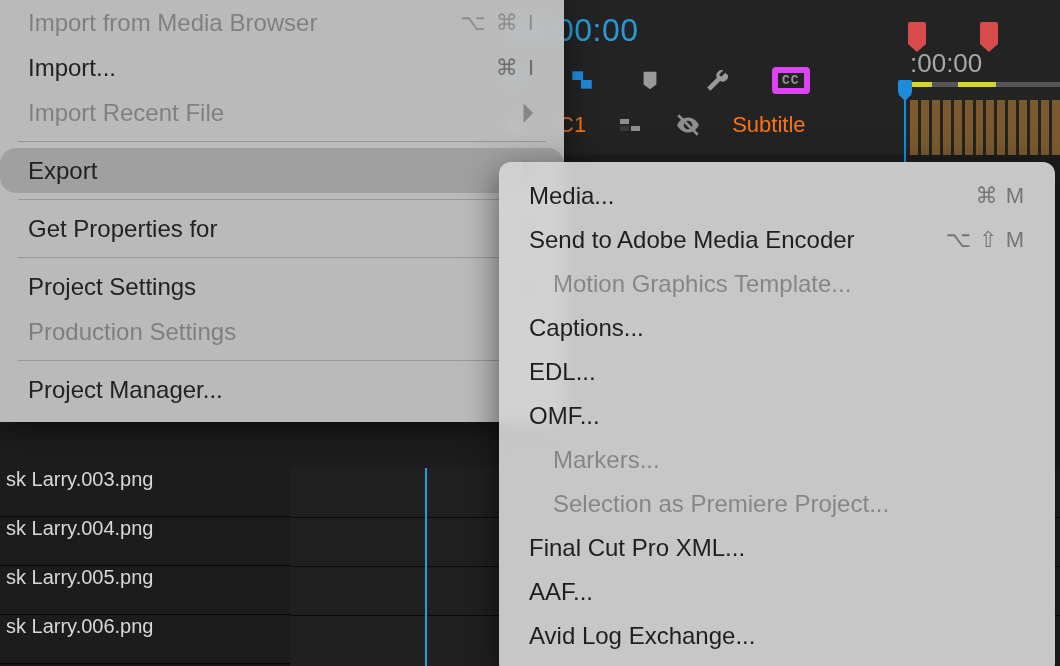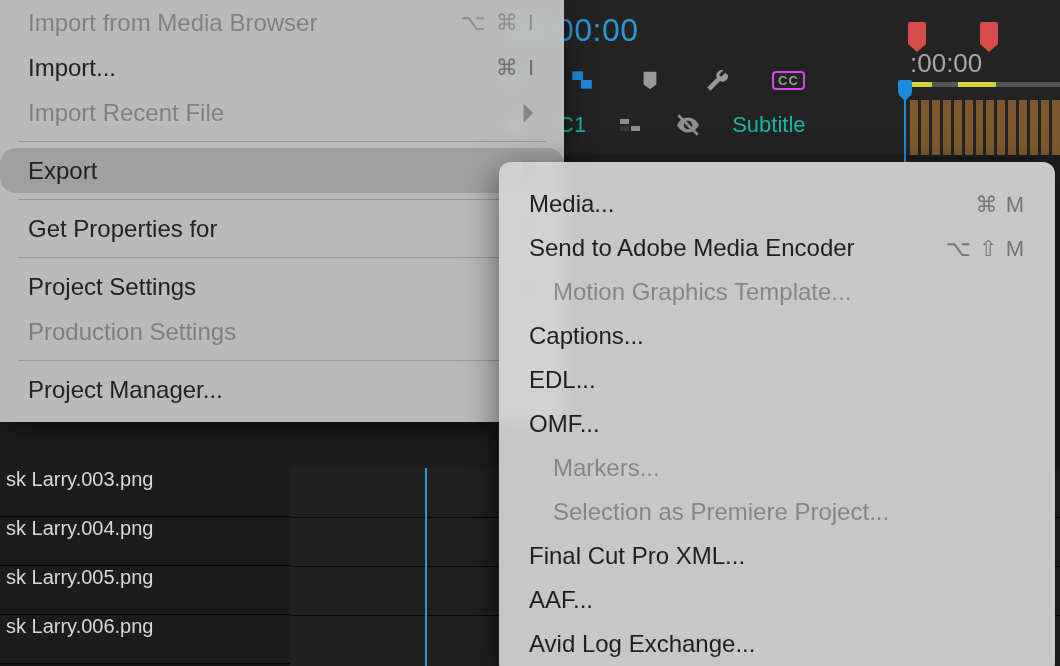--- a/index.html
+++ b/index.html
@@ -6,23 +6,23 @@
   html, body { width: 1060px; height: 666px; overflow: hidden; font-family: -apple-system, "Helvetica Neue", Arial, sans-serif; }
   body { background: #1a1a1a; position: relative; }
 
   
   .bg { position: absolute; inset: 0; background: #1d1d1d; }
   .bg-top { position: absolute; left: 0; right: 0; top: 0; height: 155px; background: #232323; }
   .timecode { position: absolute; left: 510px; top: 12px; color: #2a9ad6; font-size: 32px; font-weight: 500; letter-spacing: 0.5px; }
   .toolbar-row { position: absolute; left: 500px; top: 60px; height: 40px; display: flex; align-items: center; gap: 40px; }
   .tb-icon { width: 28px; height: 28px; display: flex; align-items: center; justify-content: center; color: #9a9a9a; }
   .tb-icon.active { color: #1e8bdc; }
-  .tb-cc { border: 2px solid #d946ef; border-radius: 4px; padding: 0 4px; font-size: 13px; font-weight: 700; color: #9a9a9a; letter-spacing: 1px; }
-
-  .toolbar-row2 { position: absolute; left: 500px; top: 105px; height: 40px; display: flex; align-items: center; gap: 30px; color: #14b8a6; font-size: 22px; }
+  .tb-cc { border: 6px solid #d946ef; border-radius: 4px; padding: 0 4px; font-size: 13px; font-weight: 700; color: #9a9a9a; letter-spacing: 1px; font-family: Liberation Mono, monospace; }
+
+  .toolbar-row2 { position: absolute; left: 500px; top: 105px; height: 40px; display: flex; align-items: center; gap: 30px; color: #f97316; font-size: 22px; }
   .tb2-icon { width: 28px; height: 28px; display: flex; align-items: center; justify-content: center; color: #8e8e8e; }
   .marker { position: absolute; top: 22px; width: 18px; height: 22px; background: #d84b4b; border-radius: 2px 2px 0 0; }
   .marker::after { content:''; position:absolute; left:0; bottom:-8px; border-left:9px solid transparent; border-right:9px solid transparent; border-top:8px solid #d84b4b; }
   .ruler-label { position: absolute; left: 910px; top: 48px; color: #a8a8a8; font-size: 26px; }
   .ruler-bar { position: absolute; left: 898px; right:0; top: 82px; height: 5px; background: #565656; }
   .ruler-in  { position: absolute; top: 82px; height: 5px; background: #d6d23e; }
   .playhead { position: absolute; left: 898px; top: 80px; width: 14px; height: 14px; background: #1e8bdc; border-radius: 2px; }
   .playhead::after { content:''; position:absolute; left:0; bottom:-7px; border-left:7px solid transparent; border-right:7px solid transparent; border-top:7px solid #1e8bdc; }
   .playhead-line { position:absolute; left:904px; top:94px; width:2px; height:600px; background:#1e8bdc; }
   .wave-strip { position:absolute; left:910px; right:0; top:100px; height:55px; display:flex; gap:3px; align-items:stretch; overflow:hidden; }
@@ -42,21 +42,21 @@
   .menu-item.dis { color: rgba(0,0,0,0.32); }
   .menu-item.hover { background: rgba(0,0,0,0.14); border-radius: 16px; }
   .menu-shortcut { margin-left:auto; color: rgba(0,0,0,0.42); font-size:22px; letter-spacing:2px; font-weight:400; }
   .menu-item.dis .menu-shortcut { color: rgba(0,0,0,0.25); }
   .menu-arrow { margin-left:auto; }
   .menu-arrow svg { width:14px; height:22px; }
   .menu-sep { height:1px; background: rgba(0,0,0,0.18); margin: 6px 18px; }
 
   
   .submenu { position:absolute; left:499px; top:162px; width:556px; background: rgba(212,212,212,0.93); backdrop-filter: blur(8px); border-radius: 12px; box-shadow: 0 10px 35px rgba(0,0,0,0.55); padding: 12px 0 18px; }
-  .sub-item { height:44px; display:flex; align-items:flex-end; padding:0 30px; font-size:24px; color:#1f1f1f; }
+  .sub-item { height:44px; display:flex; align-items:center; padding:0 30px; font-size:24px; color:#1f1f1f; }
   .sub-item.dis { color: rgba(0,0,0,0.33); margin-left: 24px; }
   .sub-shortcut { margin-left:auto; color: rgba(0,0,0,0.42); font-size:22px; letter-spacing:1px; }
 
   
   svg { display:block; }
 </style>
 </head>
 <body>
 
 <div class="bg">

